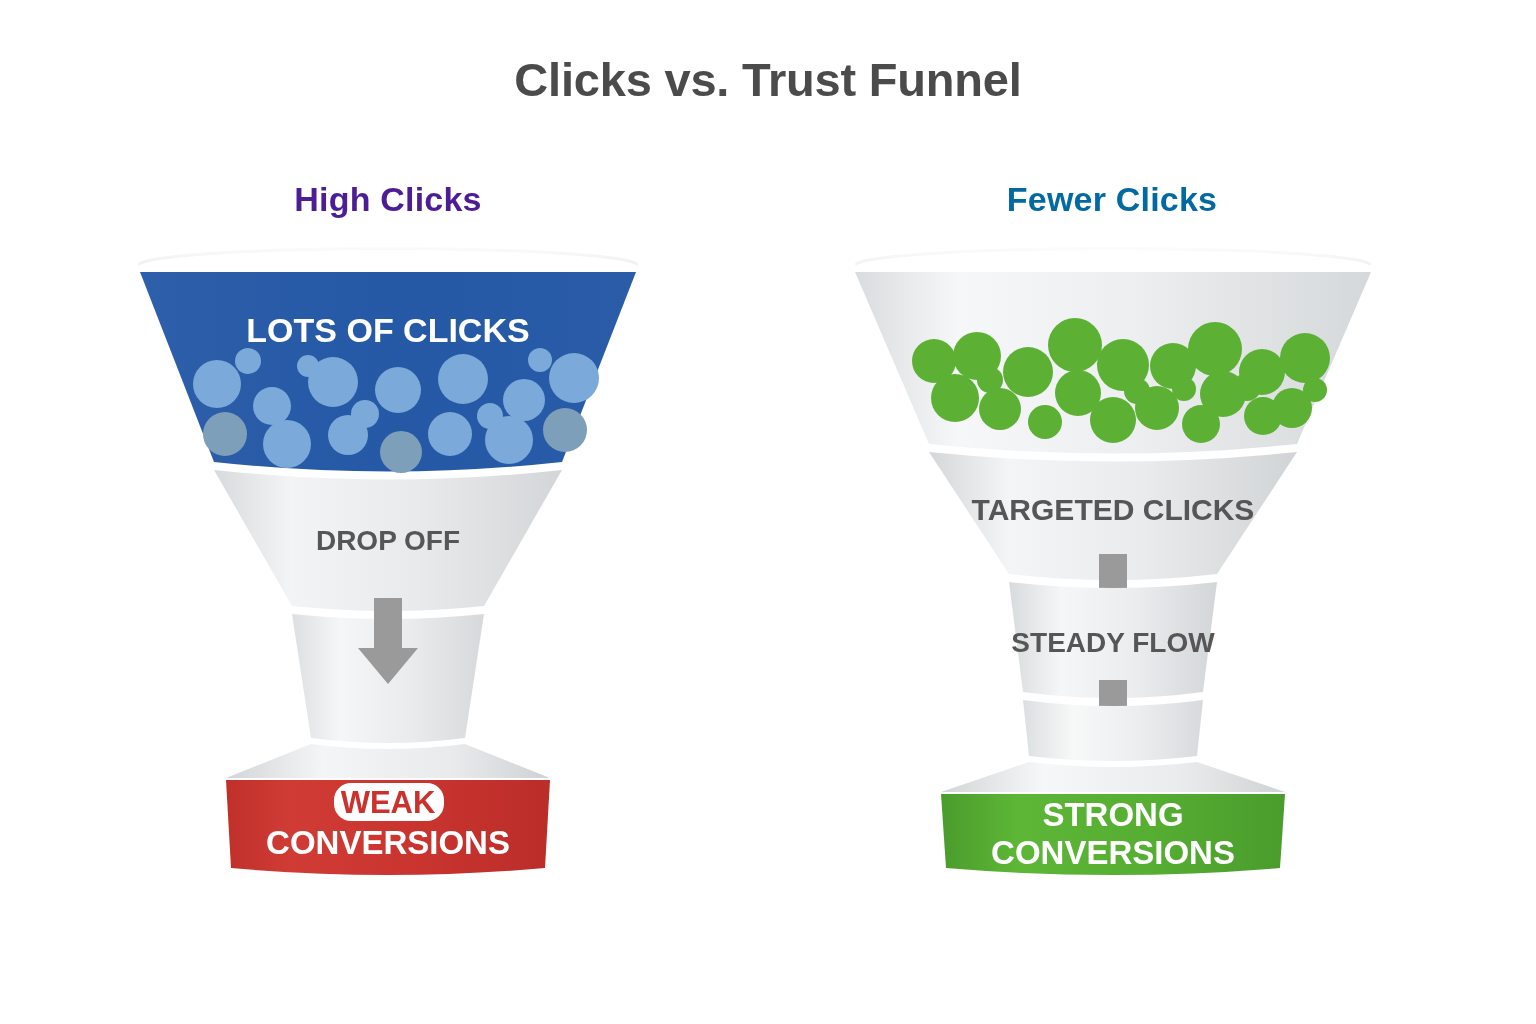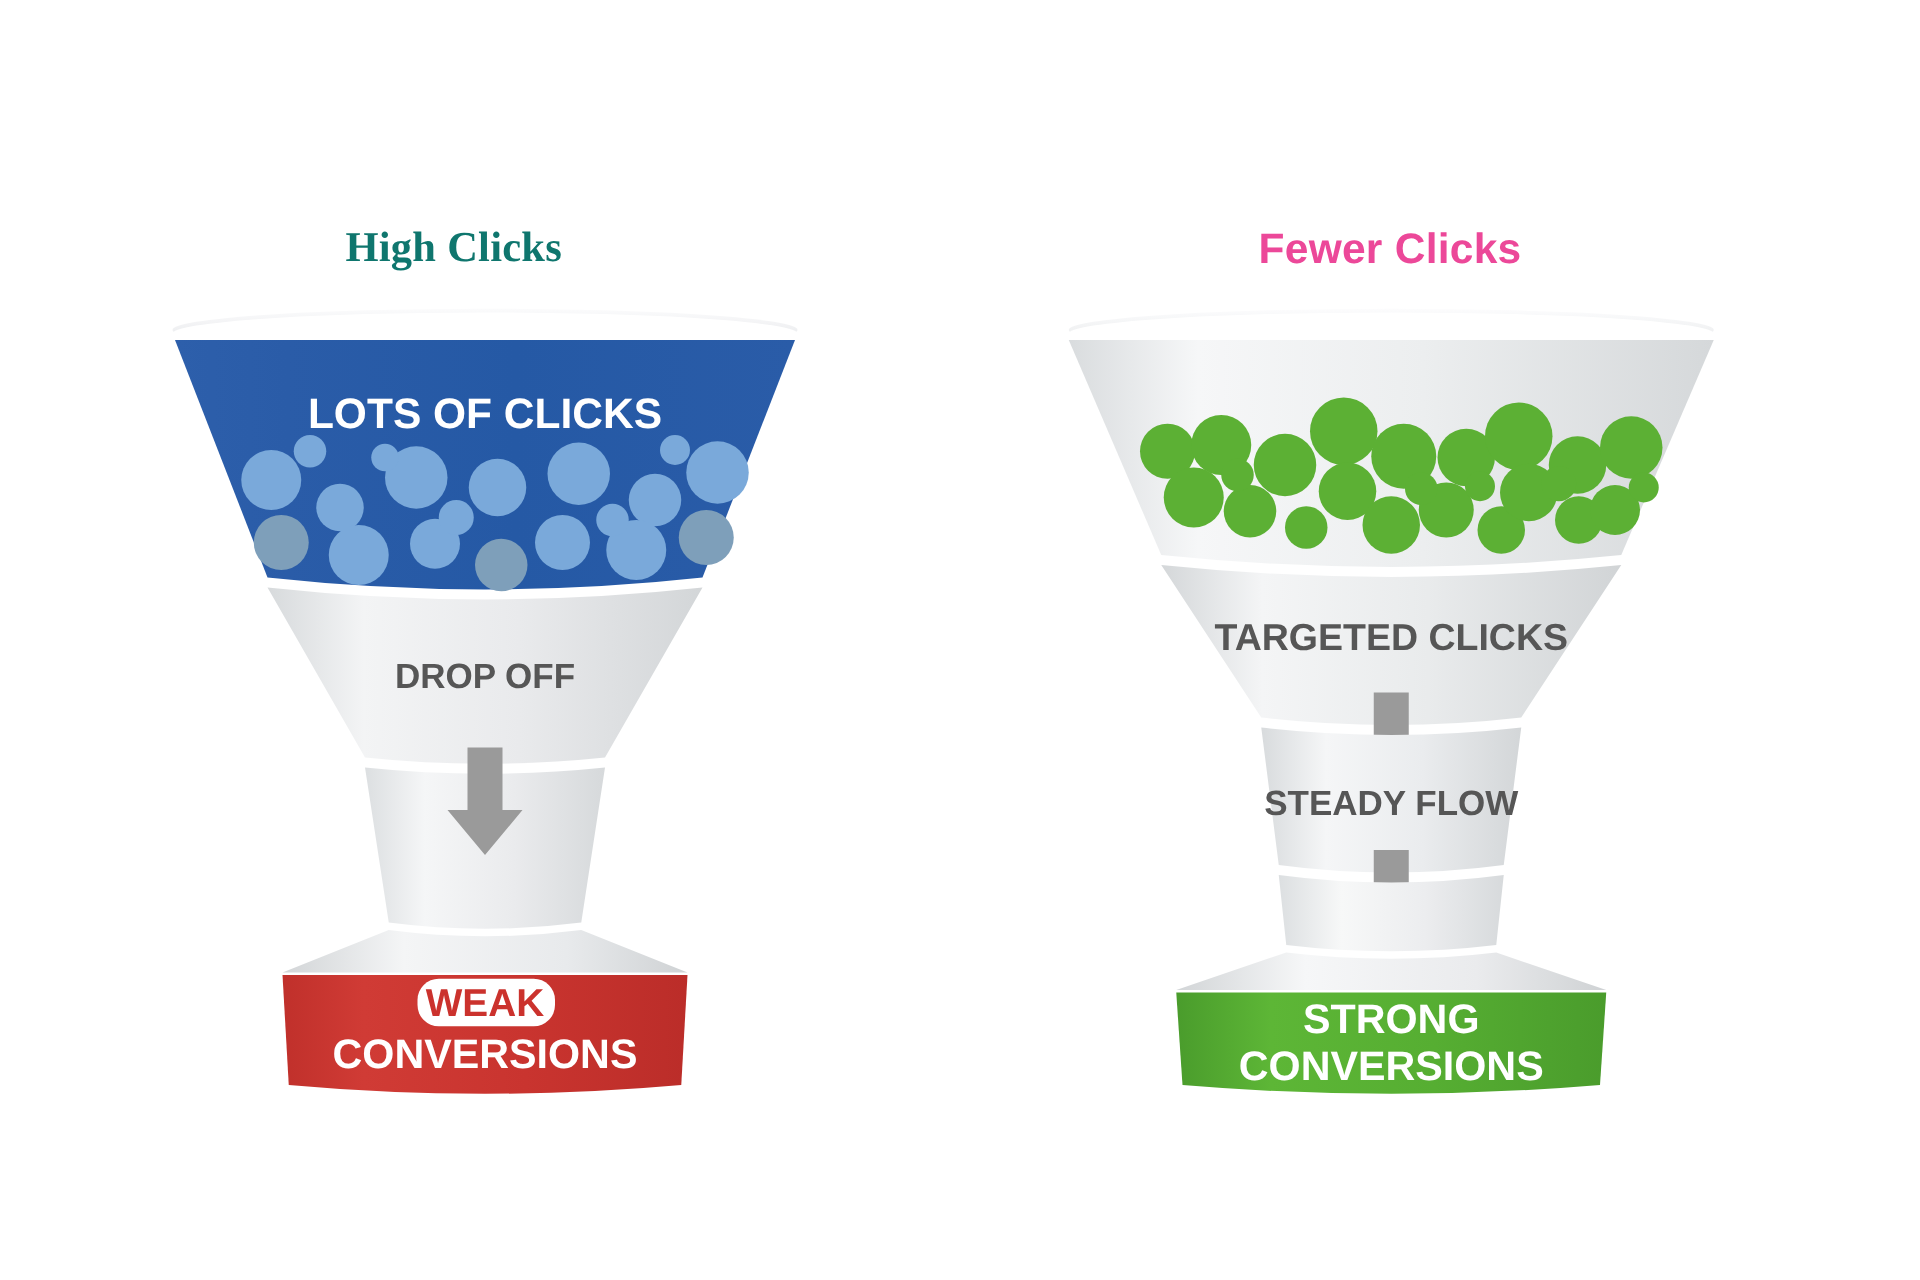--- a/index.html
+++ b/index.html
@@ -33,22 +33,22 @@
   }
   .funnel-label {
     position: absolute;
     top: 180px;
     width: 520px;
     text-align: center;
     font-size: 34px;
     font-weight: bold;
     letter-spacing: 0.2px;
   }
-  #label-left  { left: 103px; color: #0f766e; font-family: Liberation Serif, serif; }
-  #label-right { left: 852px; color: #ec4899; }
+  #label-left  { left: 128px; color: #4c1d95; }
+  #label-right { left: 852px; color: #0369a1; }
 
   .funnel-wrap {
     position: absolute;
     top: 248px;
   }
   #funnel-left  { left: 120px;  width: 540px; height: 650px; }
   #funnel-right { left: 835px;  width: 560px; height: 650px; }
 
   svg { display: block; overflow: visible; }
 
@@ -59,20 +59,21 @@
   }
   .t-white  { fill: #ffffff; }
   .t-gray   { fill: #565656; }
   .t-red    { fill: #cb322d; }
 </style>
 </head>
 <body>
 
 <div id="stage">
 
+  <div class="page-title">Clicks vs. Trust Funnel</div>
 
   <div class="funnel-label" id="label-left">High Clicks</div>
   <div class="funnel-label" id="label-right">Fewer Clicks</div>
 
   <div class="funnel-wrap" id="funnel-left">
     <svg width="540" height="650" viewBox="0 0 540 650">
       <defs>
         <linearGradient id="L-blue" x1="0" y1="0" x2="1" y2="0">
           <stop offset="0%" stop-color="#2d5fab"></stop>
           <stop offset="18%" stop-color="#2a5ca8"></stop>

